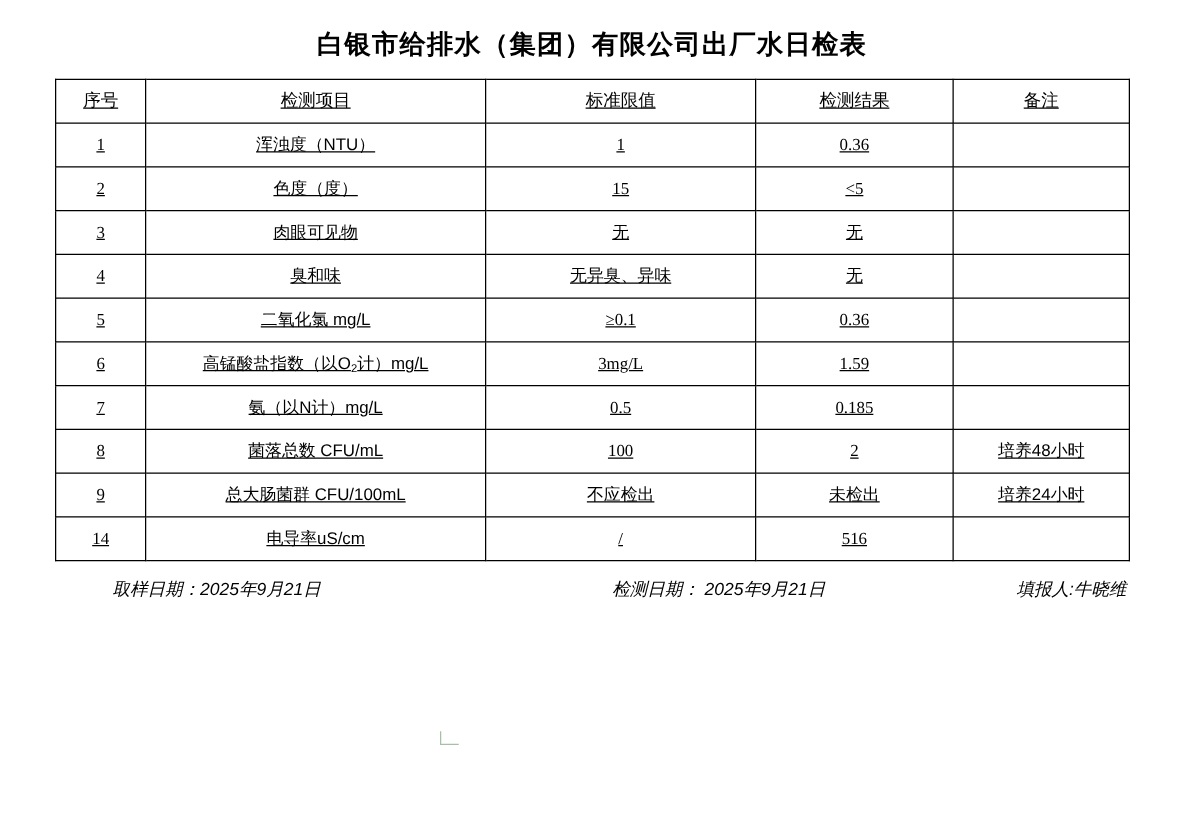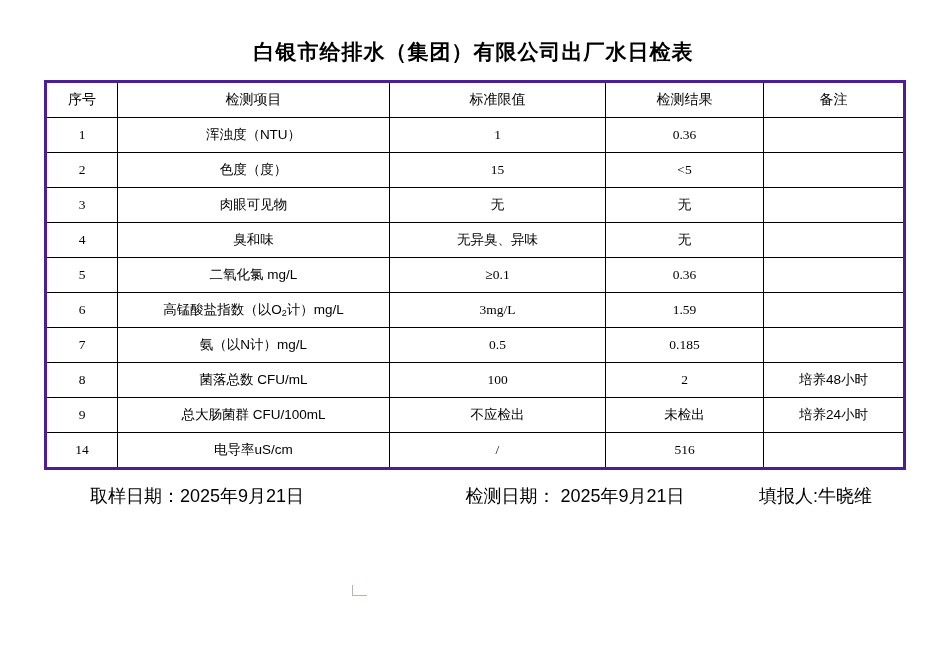--- a/index.html
+++ b/index.html
@@ -18,32 +18,33 @@
     position: relative;
     width: 947px;
     height: 653px;
     box-sizing: border-box;
   }
   .title {
     text-align: center;
     font-size: 21px;
     font-weight: bold;
     letter-spacing: 1px;
-    padding-top: 38px;
+    padding-top: 21px;
     padding-bottom: 14px;
     font-family: "Liberation Sans", sans-serif;
   }
   .table-wrap {
     padding: 0 44px;
   }
   table.report {
     width: 859px;
     border-collapse: collapse;
     table-layout: fixed;
-    border: 3px solid #4c1d95;
+    border: 1px solid #4c1d95;
+    text-decoration: underline;
   }
   table.report td, table.report th {
     border: 1px solid #000;
     height: 34px;
     text-align: center;
     vertical-align: middle;
     font-size: 13.5px;
     font-weight: normal;
     padding: 0 2px;
   }
@@ -64,25 +65,26 @@
     font-family: "Liberation Sans", sans-serif;
     font-size: 13.5px;
   }
   sub {
     font-size: 9px;
     vertical-align: -0.25em;
   }
   .footer {
     display: flex;
     padding: 14px 46px 0 46px;
-    font-size: 18px;
+    font-size: 14px;
+    font-style: italic;
   }
   .footer .f1 { width: 330px; text-align: left; padding-left: 44px;}
   .footer .f2 { width: 310px; text-align: center; }
-  .footer .f3 { flex: 1; text-align: center; }
+  .footer .f3 { flex: 1; text-align: right; }
   .mark {
     position: absolute;
     left: 352px;
     top: 585px;
     width: 14px;
     height: 10px;
     border-left: 1px solid #7ea87e;
     border-bottom: 1px solid #7ea87e;
     opacity: .7;
   }

